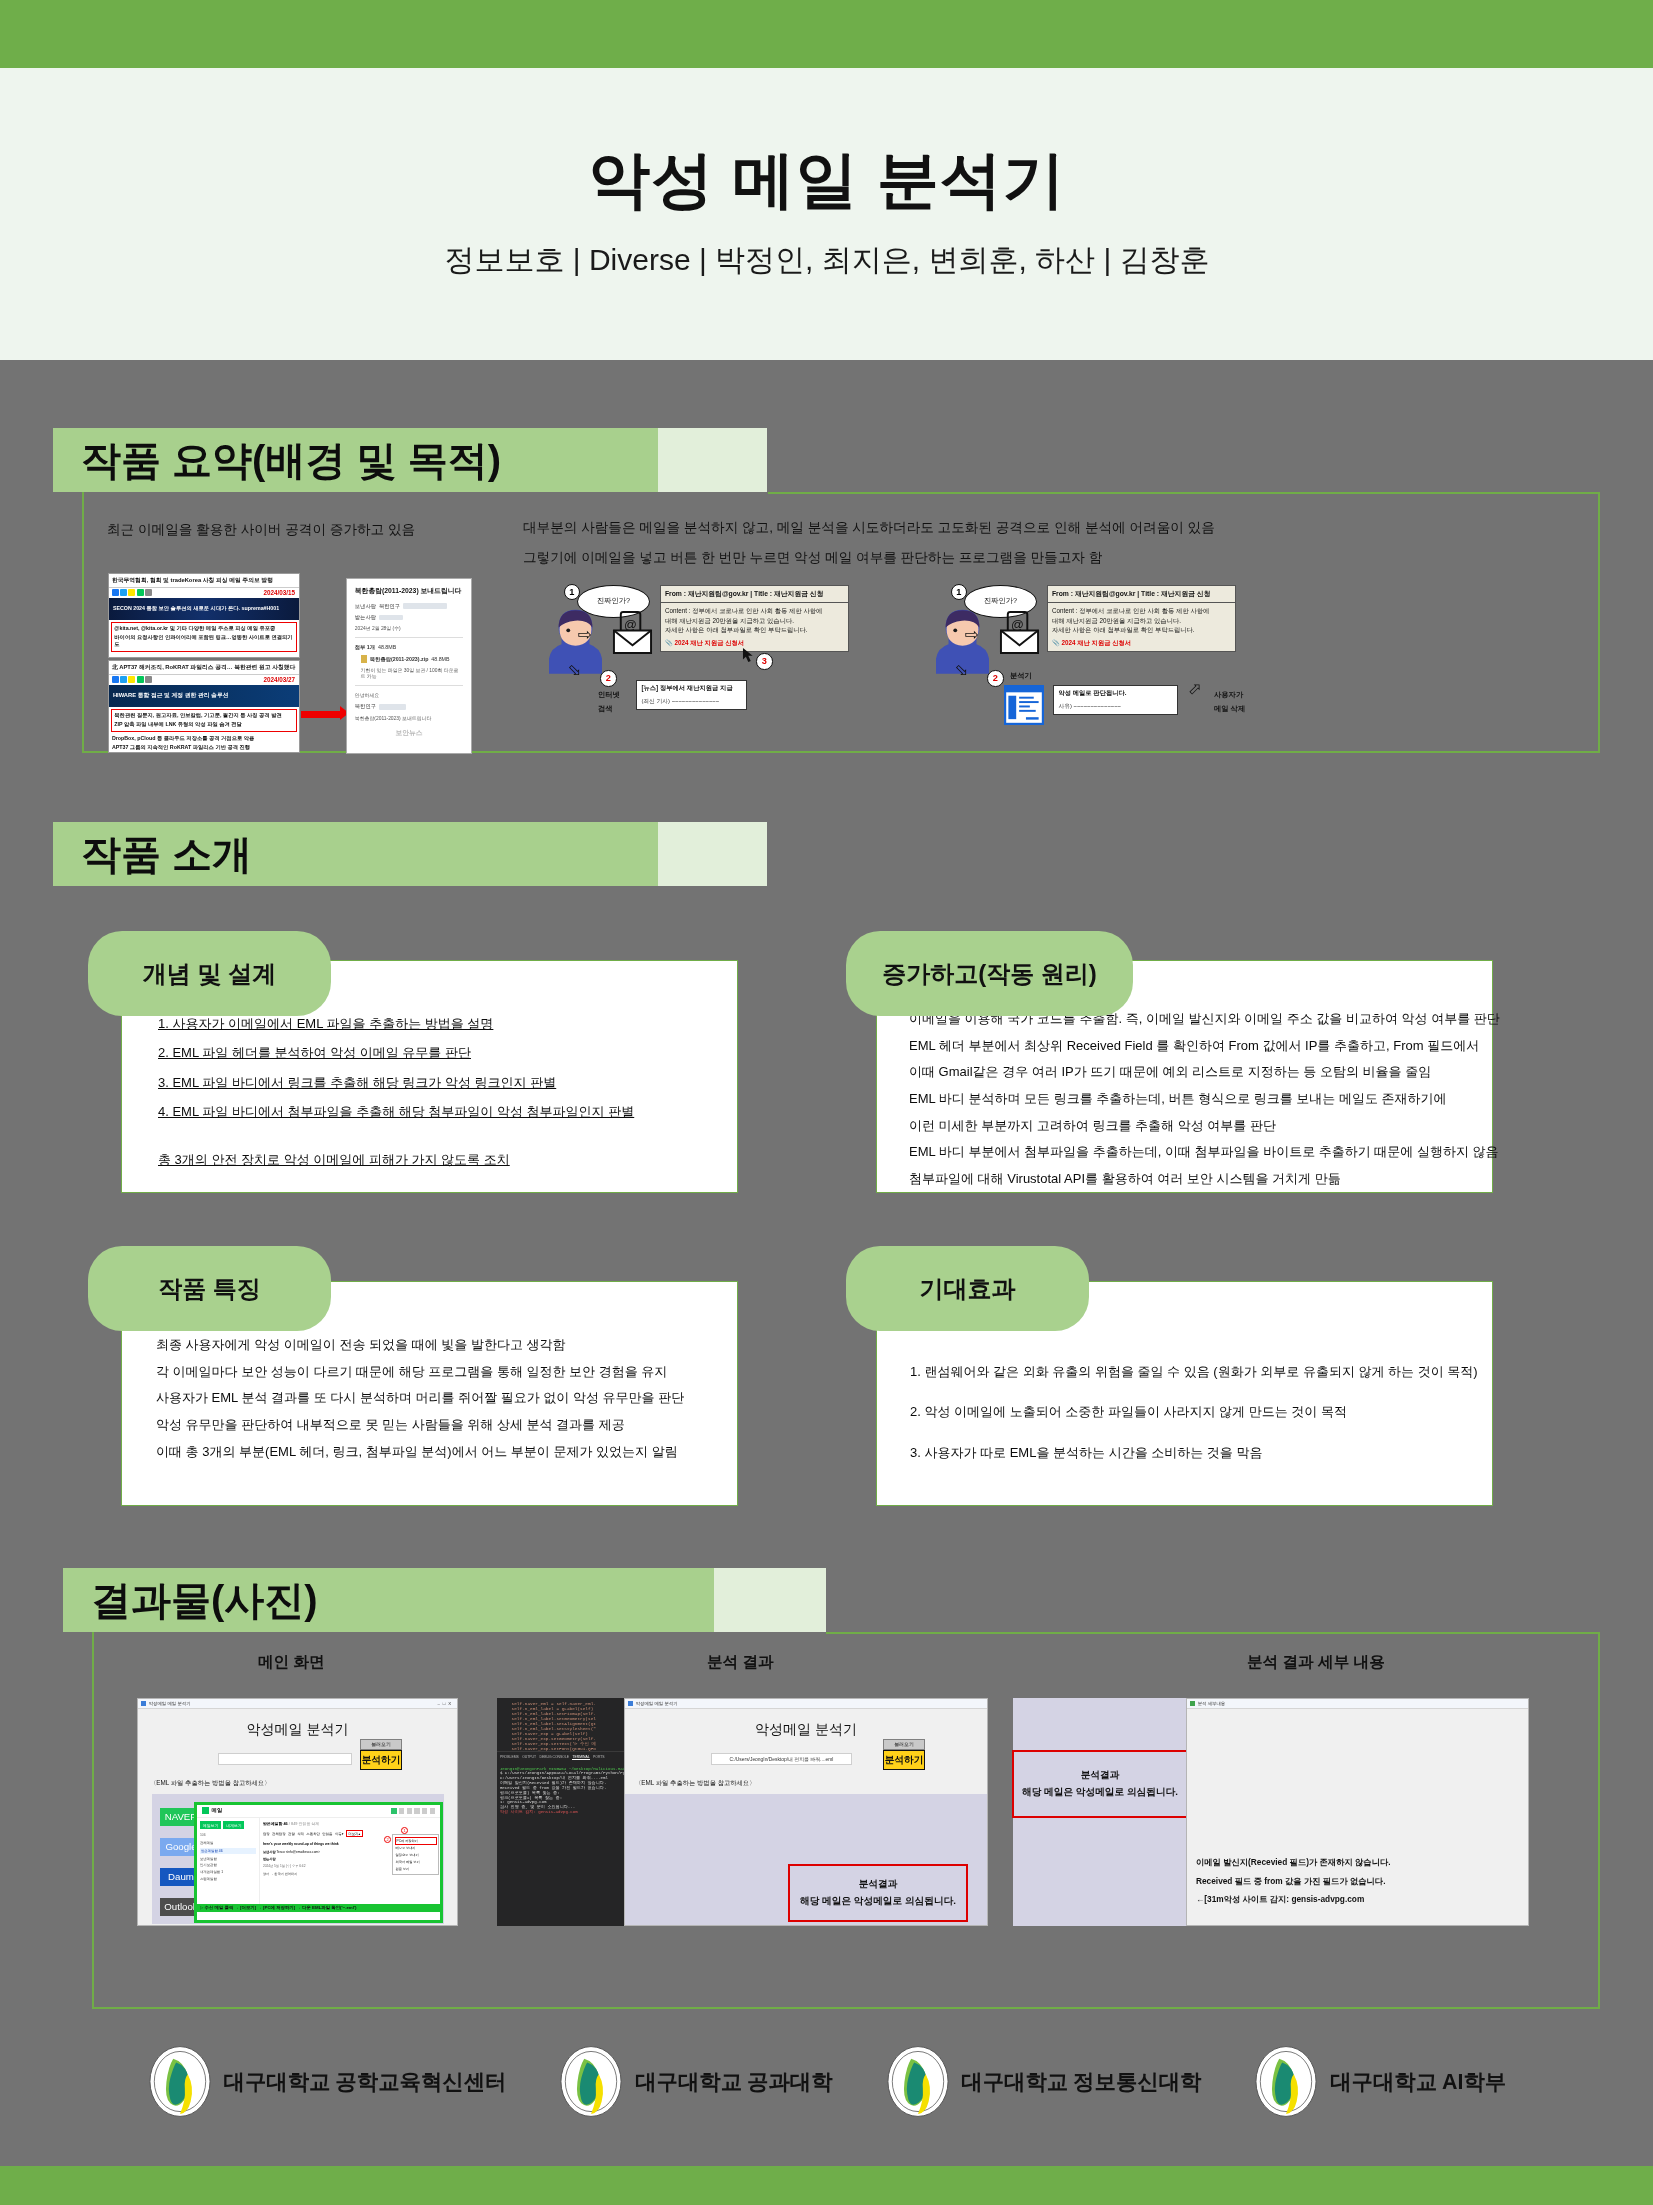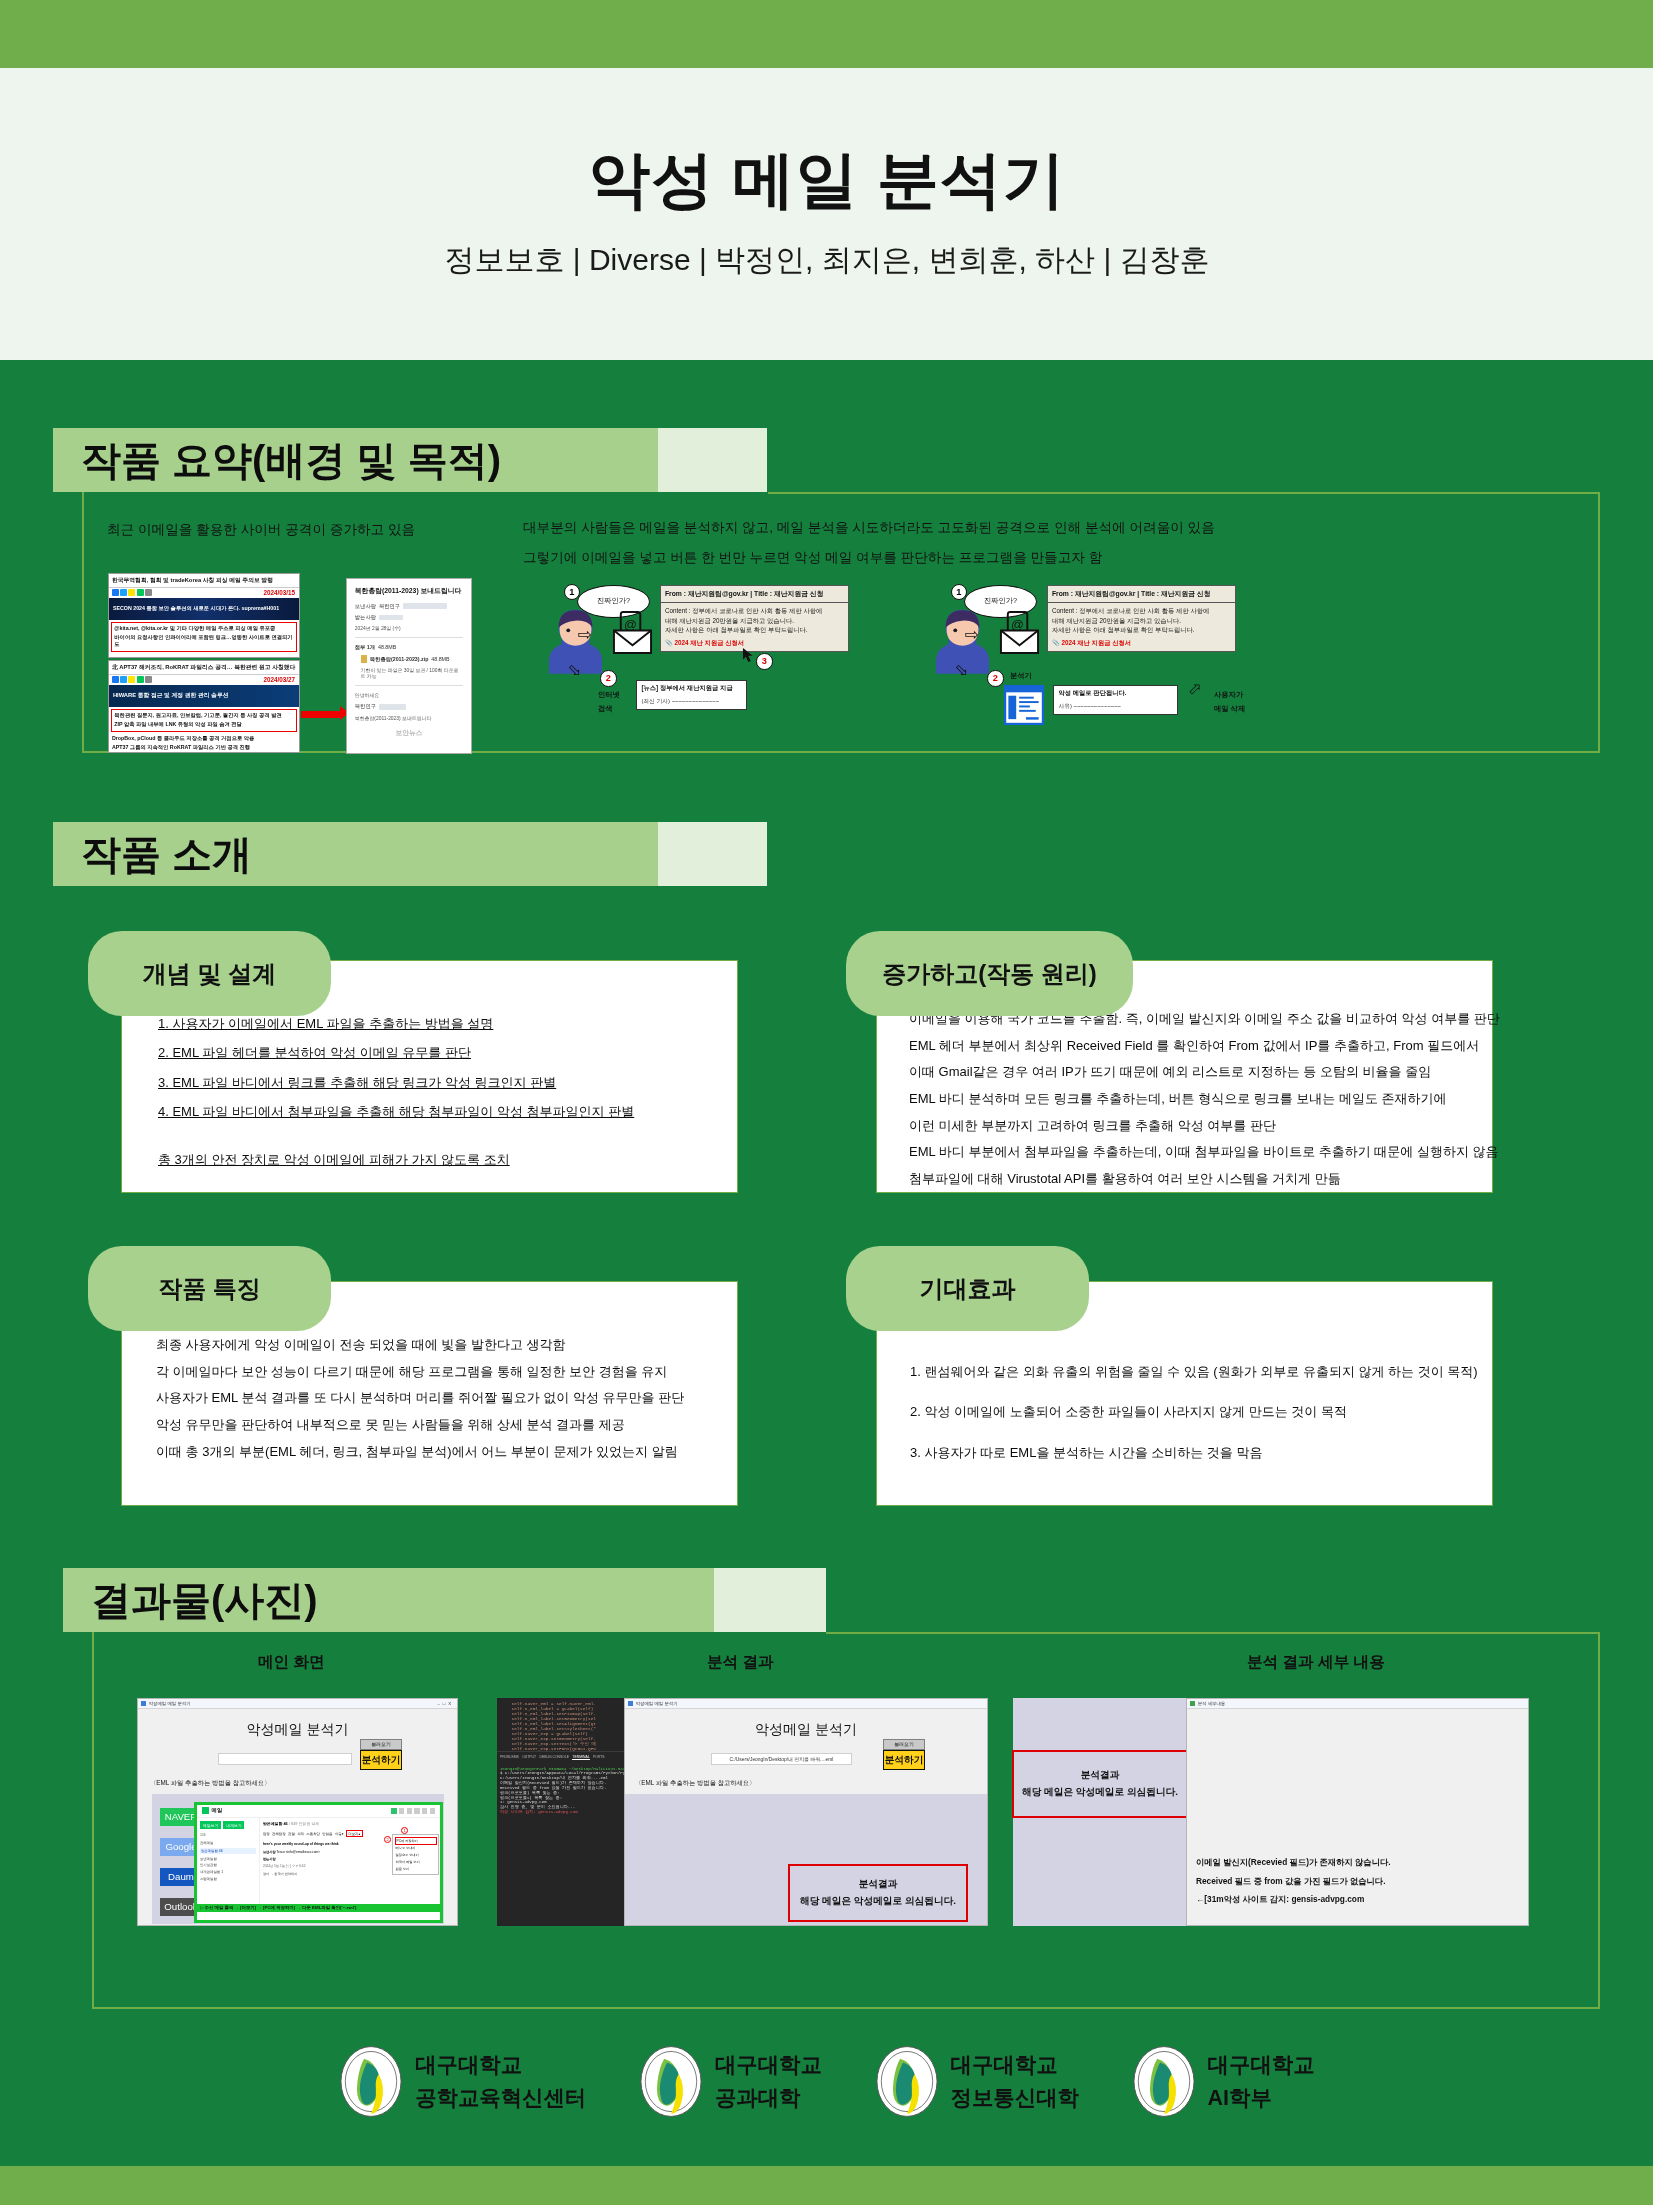--- a/index.html
+++ b/index.html
@@ -2,21 +2,21 @@
 <html lang="ko" style="font-size:7.8px"><head>
 <meta charset="utf-8">
 <style>
   * { box-sizing: border-box; margin: 0; padding: 0; }
   html, body {
     width: 1654px; height: 2205px;
     background: #ffffff;
     font-family: "Liberation Sans", "DejaVu Sans", sans-serif;
     overflow: hidden;
   }
-  .poster { position: relative; width: 1654px; height: 2205px; background: #15803d; border-radius: 8px; }
+  .poster { position: relative; width: 1654px; height: 2205px; background: #737373; border-radius: 8px; }
 
   
   .top-green-band { position: absolute; left:0; top:0; width: 1654px; height: 68px; background: #6fae4a; }
   .title-band {
     position: absolute; left:0; top:68px; width: 1654px; height: 292px;
     background: #eef5ee; display:flex; flex-direction: column;
     align-items: center; justify-content: center;
   }
   .poster-title {
     font-size: 62px; font-weight: 900; color: #111; letter-spacing: 1px;
@@ -125,21 +125,21 @@
   .green-frame { position:absolute; border:3.4px solid #18c432; background:#fff; }
   .code-pane { position:absolute; background:#252526; overflow:hidden; }
   .code-line { font-family:"Liberation Mono","DejaVu Sans Mono",monospace; font-size:4.4px; white-space:nowrap; padding-left:14.6px;}
   .term-line { font-family:"Liberation Mono","DejaVu Sans Mono",monospace; font-size:4.1px; white-space:nowrap; padding-left:2.9px;}
   .det-line { position:absolute; font-size:8.3px; font-weight:bold; color:#111; white-space:nowrap;}
 
   
   .footer-logos { position:absolute; left:0; top:2008px; width:1654px; height:146px; display:flex; align-items:center; justify-content:center; gap:53px;}
   .logo-unit { display:flex; align-items:center; gap:11.7px;}
   .logo-mark { width:64px; height:73px; position:relative; }
-  .logo-text { display:flex; flex-direction:column; gap:4.9px; }
+  .logo-text { display:flex; gap:4.9px; }
   .logo-l1 { font-size:21.4px; font-weight:900; color:#111; white-space:nowrap;}
   .logo-l2 { font-size:21.4px; font-weight:900; color:#111; white-space:nowrap;}
   .bottom-green-band { position:absolute; left:0; top:2166px; width:1654px; height:39px; background:#6fae4a;}
 </style>
 </head>
 <body>
 
 <div class="poster">
 
   <div class="top-green-band"></div>

